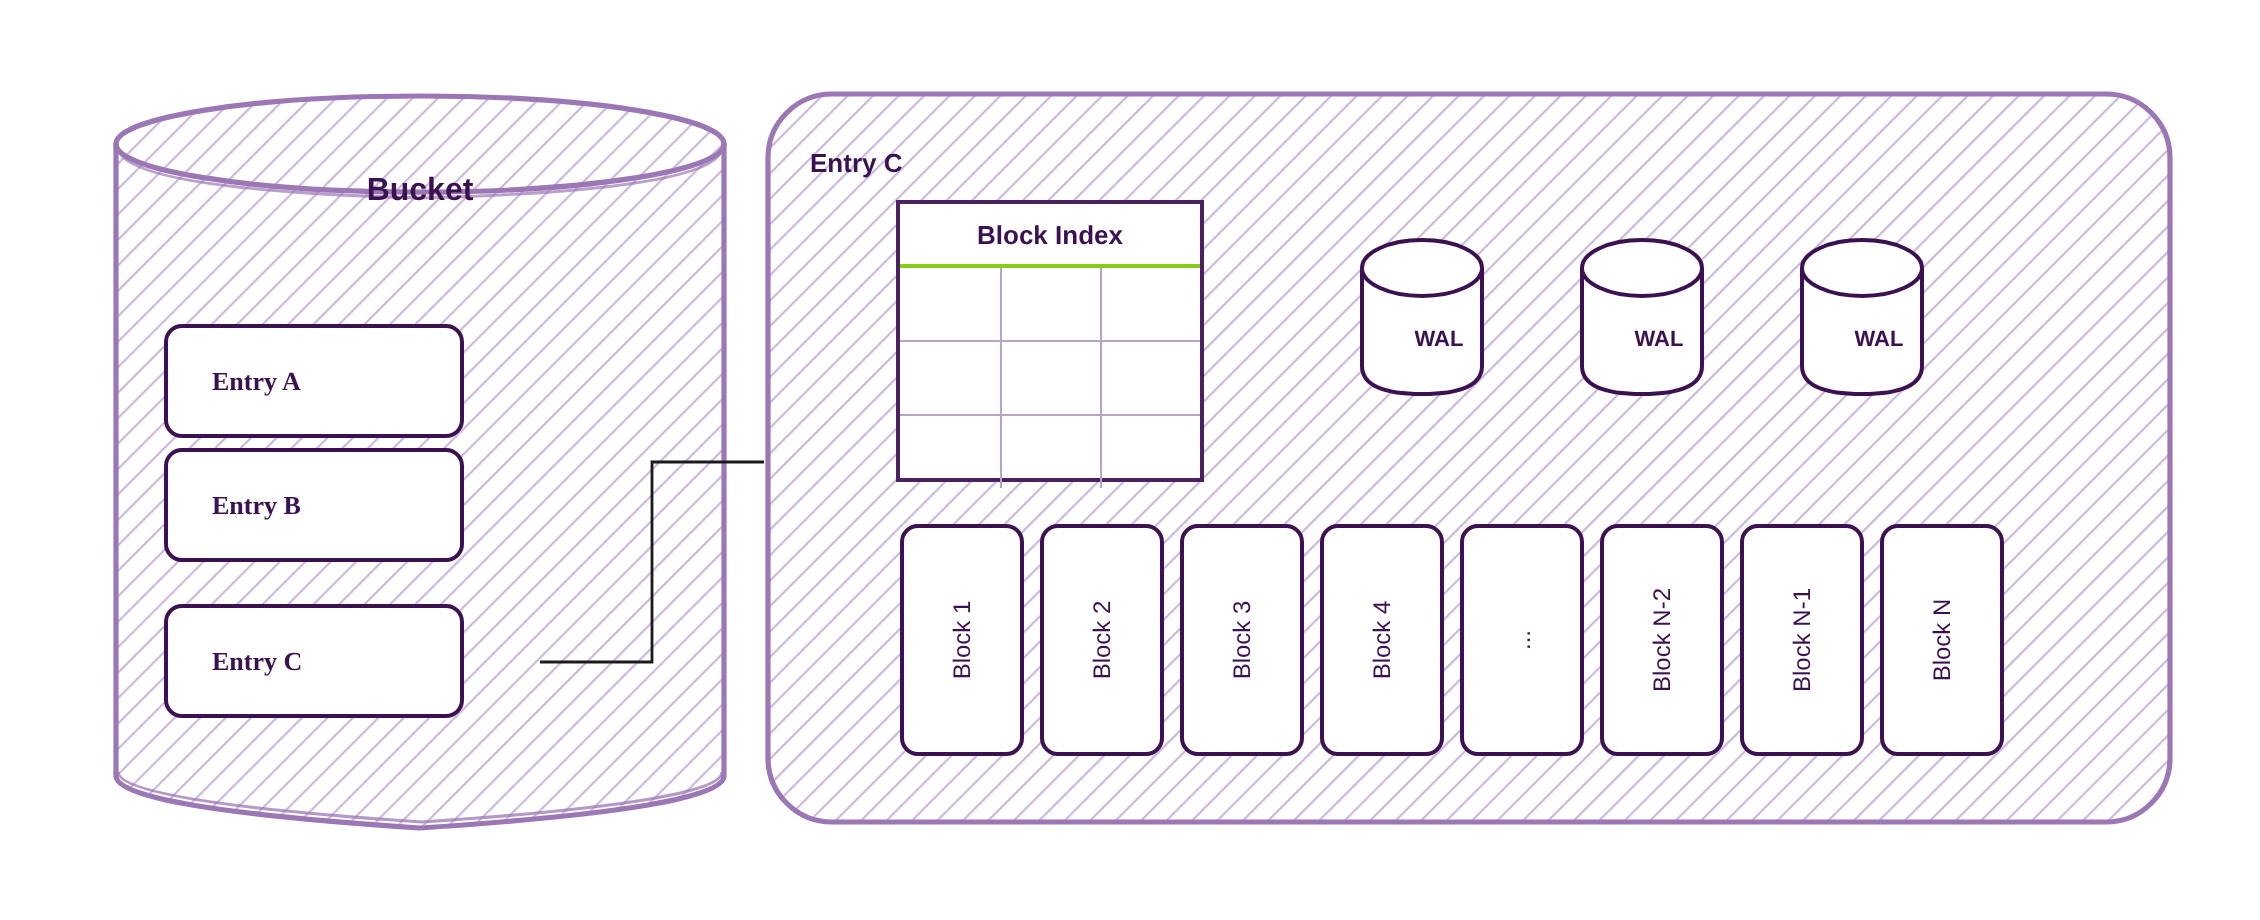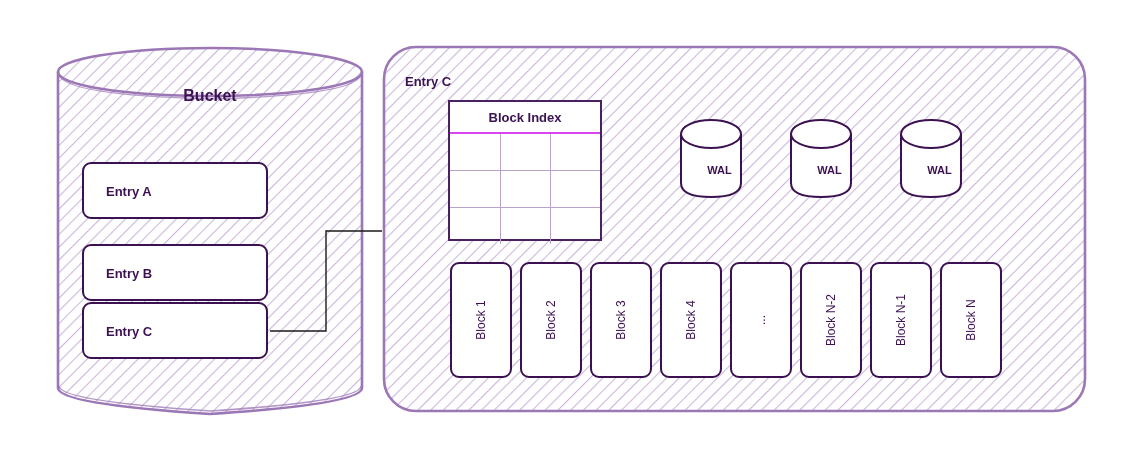--- a/index.html
+++ b/index.html
@@ -44,38 +44,39 @@
 
   .entry-panel-title {
     left: 405px;
     top: 75px;
     font-size: 13px;
   }
 
   .entry-box {
     position: absolute;
     left: 82px;
-    width: 186px;
+    width: 150px;
     height: 57px;
     background: #ffffff;
     border: 2px solid #3b1151;
     border-radius: 9px;
     box-sizing: border-box;
+    font-family: Liberation Serif, serif;
   }
   .entry-box > span {
     position: absolute;
     left: 22px;
     top: 50%;
     transform: translateY(-50%);
     font-size: 13px;
     font-weight: bold;
     color: #3b1151;
   }
   #entry-a { top: 162px; }
-  #entry-b { top: 244px; }
+  #entry-b { top: 224px; }
   #entry-c { top: 302px; }
 
   
   #block-index {
     position: absolute;
     left: 448px;
     top: 100px;
     width: 154px;
     height: 141px;
     background: #ffffff;
@@ -86,21 +87,21 @@
     border-collapse: collapse;
     width: 100%;
     height: 100%;
     table-layout: fixed;
   }
   #block-index th {
     height: 30px;
     font-size: 13px;
     font-weight: bold;
     color: #3b1151;
-    border-bottom: 2px solid #d946ef;
+    border-bottom: 2px solid #84cc16;
     text-align: center;
     padding: 0;
   }
   #block-index td {
     border: 1px solid #b9a3c9;
     padding: 0;
     height: 36px;
   }
   #block-index td.last-col { border-right: none; }
   #block-index td.first-col { border-left: none; }

